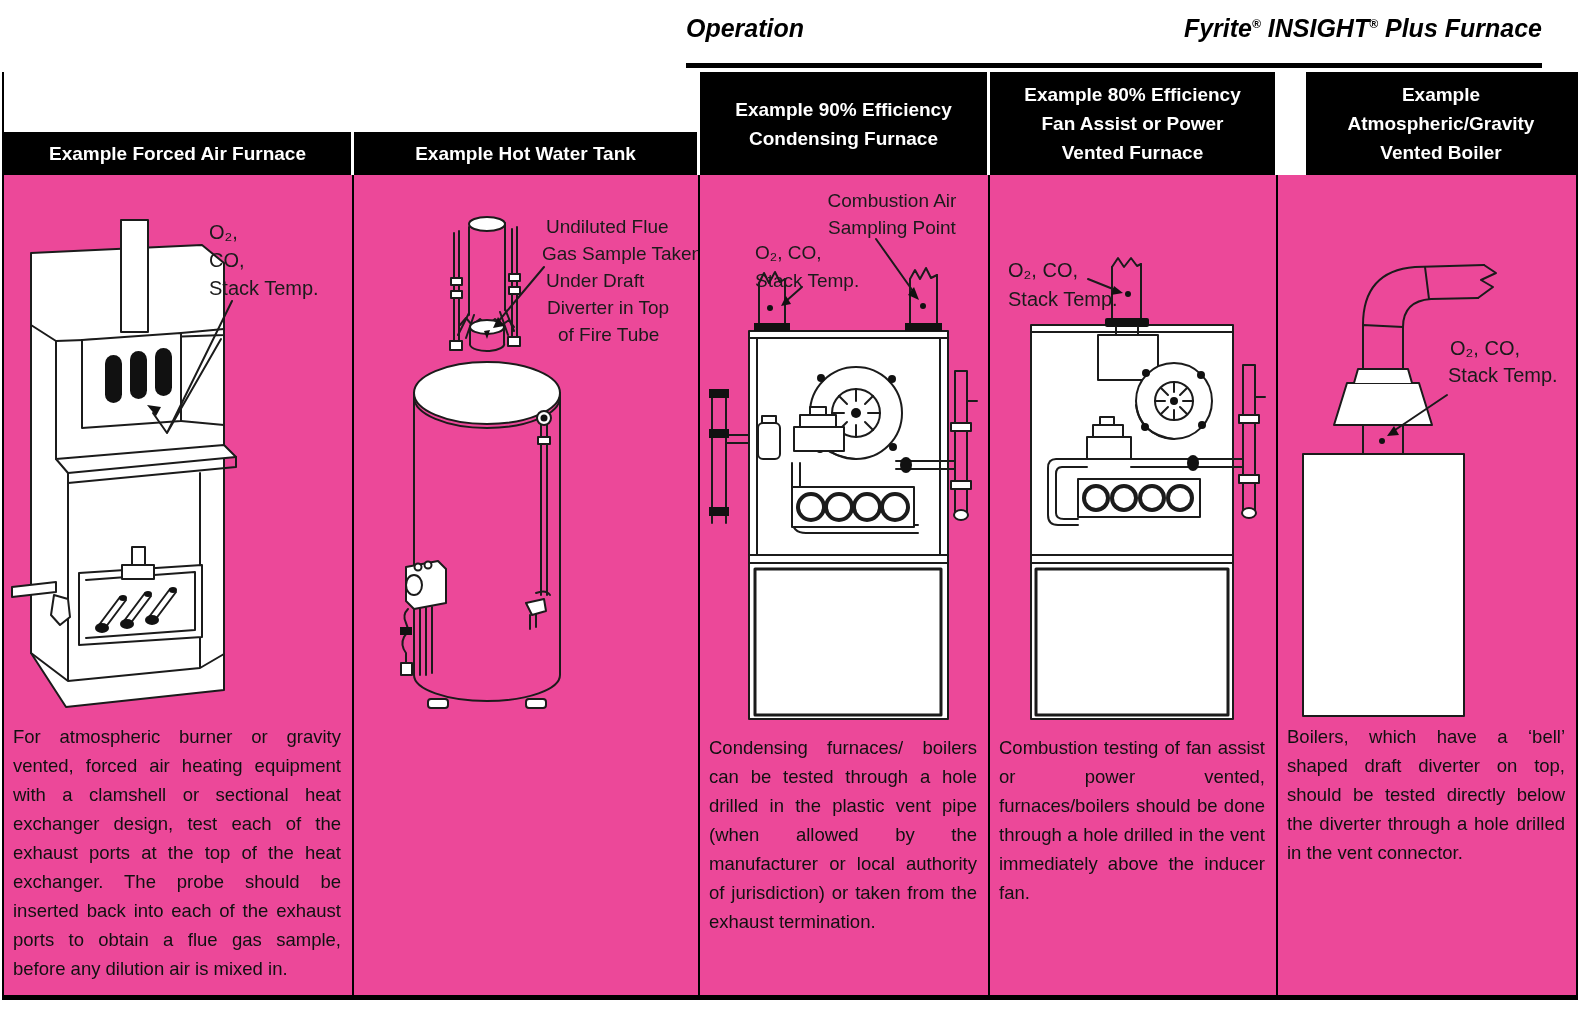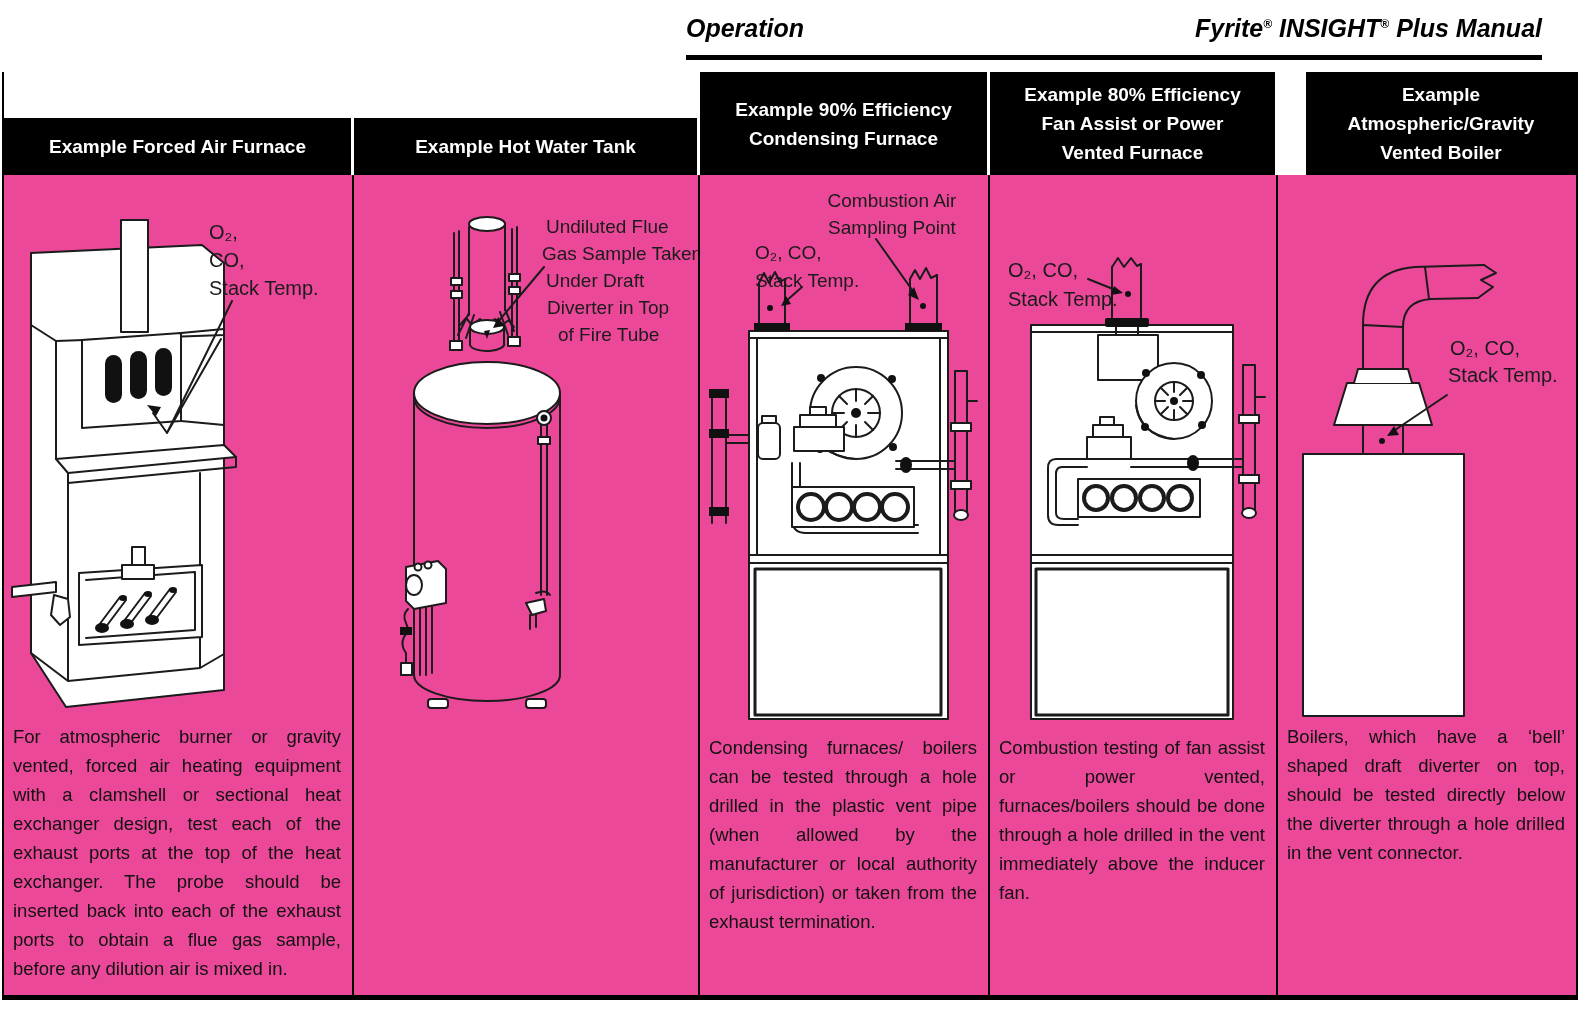--- a/index.html
+++ b/index.html
@@ -1,56 +1,56 @@
 <!DOCTYPE html>
 <html><head>
 <meta charset="utf-8">
 <style>
   html,body{margin:0;padding:0;background:#fff;}
   .page{position:relative;width:1584px;height:1012px;background:#fff;overflow:hidden;
         font-family:"Liberation Sans", sans-serif;color:#000;}
 
   
   .doc-header{position:absolute;top:14px;left:686px;width:856px;
-              border-bottom:5px solid #000;padding-bottom:12px;
+              border-bottom:5px solid #000;padding-bottom:20px;
               display:flex;justify-content:space-between;align-items:flex-end;
               font-weight:bold;font-style:italic;font-size:25px;}
   .doc-header sup{font-size:12px;line-height:0;vertical-align:super;}
 
   
   .figure-table{position:absolute;top:72px;left:2px;display:grid;
                 grid-template-columns:350px 346px 290px 288px 298px;
                 grid-template-rows:103px 820px;
                 border-left:2px solid #000;border-right:2px solid #000;
                 border-bottom:5px solid #000;}
   .th{background:#000;color:#fff;font-weight:bold;font-size:19px;line-height:29px;
       display:flex;align-items:center;justify-content:center;text-align:center;
       white-space:pre-line;border-right:3px solid #fff;}
   .th.last{border-right:none;margin-left:28px;}
-  .th.short{height:57px;align-self:end;}
+  .th.short{height:43px;align-self:end;}
   .td{border-right:2px solid #000;display:flex;flex-direction:column;background:#ec4899;}
   .td.last{border-right:none;}
   .diagram{display:block;margin:0 auto;}
   .desc{padding:2px 11px 0 9px;font-size:18.5px;line-height:29px;text-align:justify;color:#111;}
 
   
   .art{stroke:#1b1b1b;stroke-width:2;fill:none;stroke-linecap:round;stroke-linejoin:round;}
   .art .w{fill:#fff;}
   .art .k{fill:#111;stroke:none;}
   .art text{stroke:none;fill:#1b1b1b;font-family:"Liberation Sans", sans-serif;}
   .ann20{font-size:20px;} .ann19{font-size:19px;}
 </style>
 </head>
 <body>
 
 <div class="page">
 
   <div class="doc-header">
     <span>Operation</span>
-    <span><span>Fyrite</span><sup>®</sup><span> INSIGHT</span><sup>®</sup><span> Plus Manual</span></span>
+    <span><span>Fyrite</span><sup>®</sup><span> INSIGHT</span><sup>®</sup><span> Plus Furnace</span></span>
   </div>
 
   <div class="figure-table">
 
     <div class="th short">Example Forced Air Furnace</div>
     <div class="th short">Example Hot Water Tank</div>
     <div class="th tall">Example 90% Efficiency
 Condensing Furnace</div>
     <div class="th tall">Example 80% Efficiency
 Fan Assist or Power

